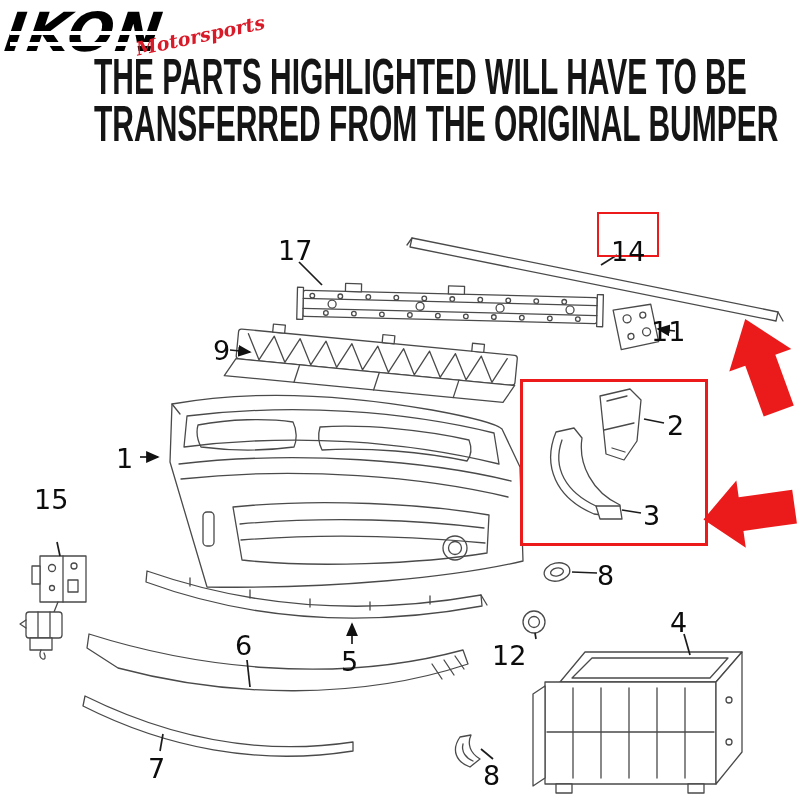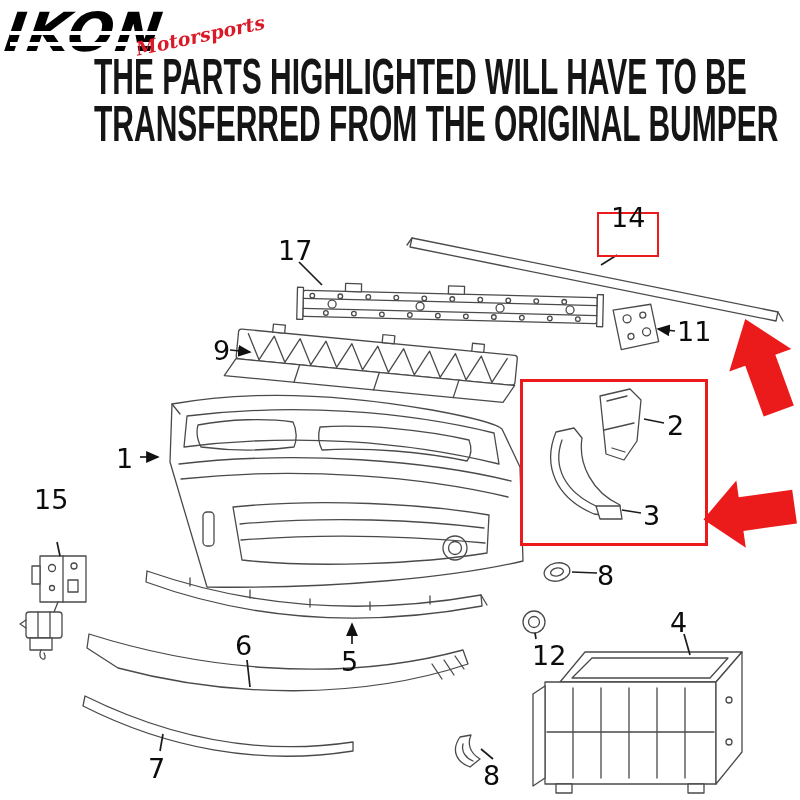--- a/index.html
+++ b/index.html
@@ -239,17 +239,17 @@
 <div class="part-label" style="left:116px;top:443px">1</div>
 <div class="part-label" style="left:667px;top:410px">2</div>
 <div class="part-label" style="left:643px;top:500px">3</div>
 <div class="part-label" style="left:670px;top:607px">4</div>
 <div class="part-label" style="left:341px;top:646px">5</div>
 <div class="part-label" style="left:235px;top:630px">6</div>
 <div class="part-label" style="left:148px;top:753px">7</div>
 <div class="part-label" style="left:483px;top:760px">8</div>
 <div class="part-label" style="left:213px;top:335px">9</div>
 <div class="part-label" style="left:278px;top:235px">17</div>
-<div class="part-label" style="left:677px;top:316px">11</div>
-<div class="part-label" style="left:532px;top:640px">12</div>
+<div class="part-label" style="left:651px;top:316px">11</div>
+<div class="part-label" style="left:492px;top:640px">12</div>
 <div class="part-label" style="left:597px;top:560px">8</div>
-<div class="part-label" style="left:611px;top:202px">14</div>
+<div class="part-label" style="left:611px;top:236px">14</div>
 <div class="part-label" style="left:34px;top:484px">15</div>
 
 </body></html>

